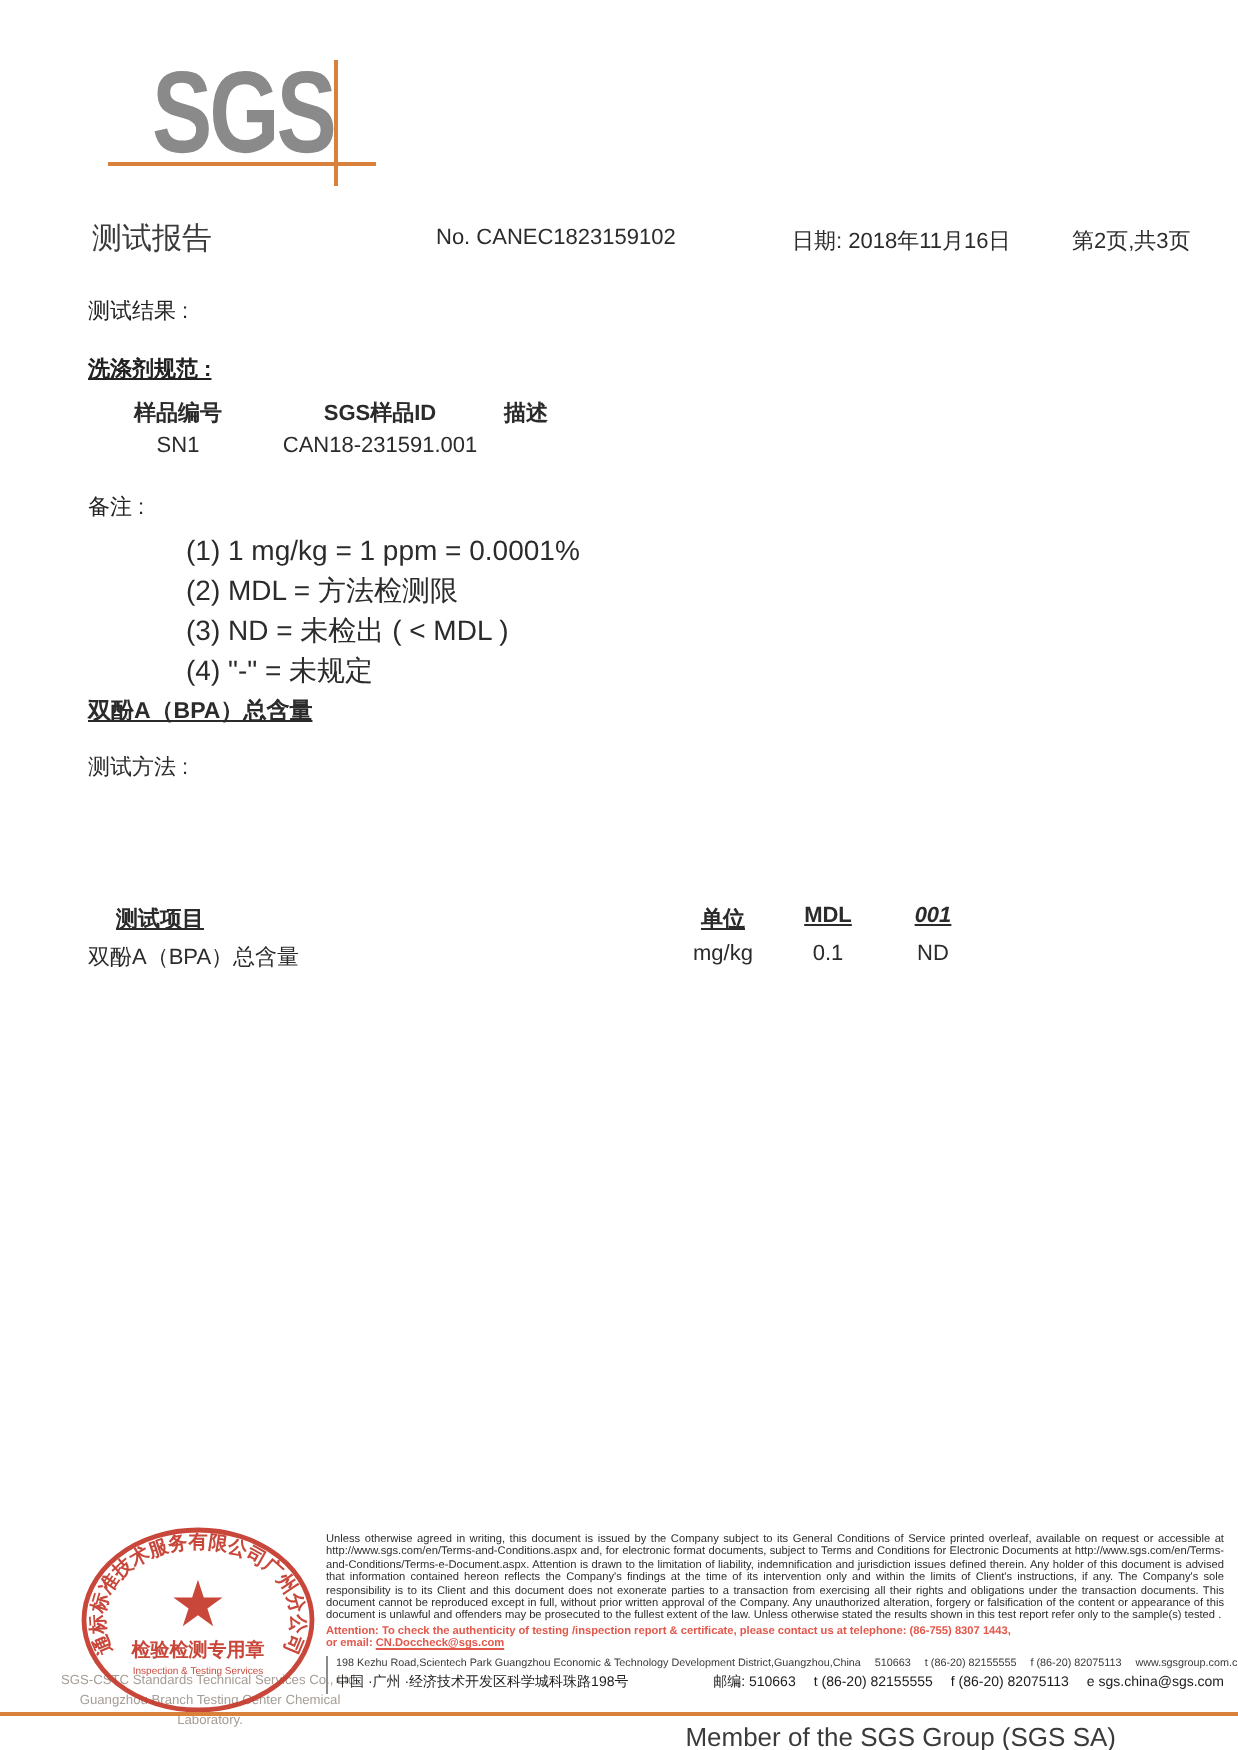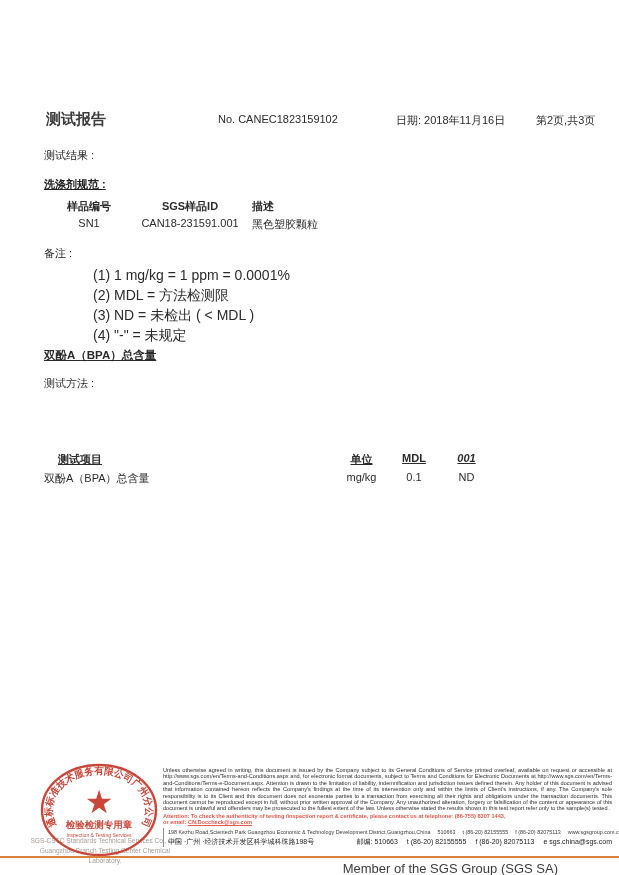--- a/index.html
+++ b/index.html
@@ -13,21 +13,21 @@
   .logo-wrap { position:absolute; left:0; top:0; width:260px; height:110px; }
   .logo-text {
     position:absolute; left:76px; top:28px;
     font-size:58px; font-weight:bold; color:#8a8a8a; line-height:1;
     transform:scaleX(0.78); transform-origin:left top; letter-spacing:-2px;
   }
   .logo-hline { position:absolute; left:54px; top:81px; width:134px; height:2px; background:#d9813a; }
   .logo-vline { position:absolute; left:167px; top:30px; width:2px; height:63px; background:#d9813a; }
   
   .title-row { position:absolute; top:110px; left:0; width:100%; height:22px; }
-  .doc-title { position:absolute; left:46px; top:0; font-size:15px; font-weight:bold; color:#3a3a3a; }
+  .doc-title { position:absolute; left:46px; top:0; font-size:15px; font-weight:normal; color:#3a3a3a; }
   .report-no { position:absolute; left:218px; top:3px; font-size:11px; }
   .report-date { position:absolute; left:396px; top:3px; font-size:11px; }
   .report-page { position:absolute; left:536px; top:3px; font-size:11px; }
   
   .lbl { font-size:11px; color:#222; }
   .results-label { position:absolute; left:44px; top:148px; }
   .sample-desc-label { position:absolute; left:44px; top:177px; text-decoration:underline; font-weight:bold; }
   .stable { position:absolute; left:44px; top:199px; width:420px; font-size:11px; }
   .stable .row { display:grid; grid-template-columns:90px 112px 180px; }
   .stable .row.head { font-weight:bold; margin-bottom:3px; }
@@ -63,41 +63,45 @@
   .addr-row2 { display:flex; gap:9px; font-size:7px; line-height:10px; color:#1c1c1c; white-space:nowrap; }
   .addr-row2 .grow { flex:1 1 auto; }
   .bottom-rule { position:absolute; left:0; top:856px; width:619px; height:2px; background:#d9813a; z-index:3; }
   .member { position:absolute; left:0; top:861px; width:558px; text-align:right; font-size:13px; color:#3b3b3b; z-index:3; }
 </style>
 </head>
 <body>
 
 <div class="page">
 
+  <div class="logo-wrap">
+    <div class="logo-text">SGS</div>
+    <div class="logo-hline"></div>
+    <div class="logo-vline"></div>
+  </div>
 
   <div class="title-row">
     <span class="doc-title">测试报告</span>
     <span class="report-no">No. CANEC1823159102</span>
     <span class="report-date">日期: 2018年11月16日</span>
     <span class="report-page">第2页,共3页</span>
   </div>
 
   <div class="lbl results-label">测试结果 :</div>
   <div class="lbl sample-desc-label">洗涤剂规范 :</div>
 
   <div class="stable">
     <div class="row head">
       <span class="c1">样品编号</span>
       <span class="c2">SGS样品ID</span>
       <span class="c3">描述</span>
     </div>
     <div class="row">
       <span class="c1">SN1</span>
       <span class="c2">CAN18-231591.001</span>
-      <span class="c3">黑色塑胶颗粒</span>
     </div>
   </div>
 
   <div class="lbl notes-label">备注 :</div>
   <div class="notes">
     <div>(1) 1 mg/kg = 1 ppm = 0.0001%</div>
     <div>(2) MDL = 方法检测限</div>
     <div>(3) ND = 未检出 ( &lt; MDL )</div>
     <div>(4) "-" = 未规定</div>
   </div>

